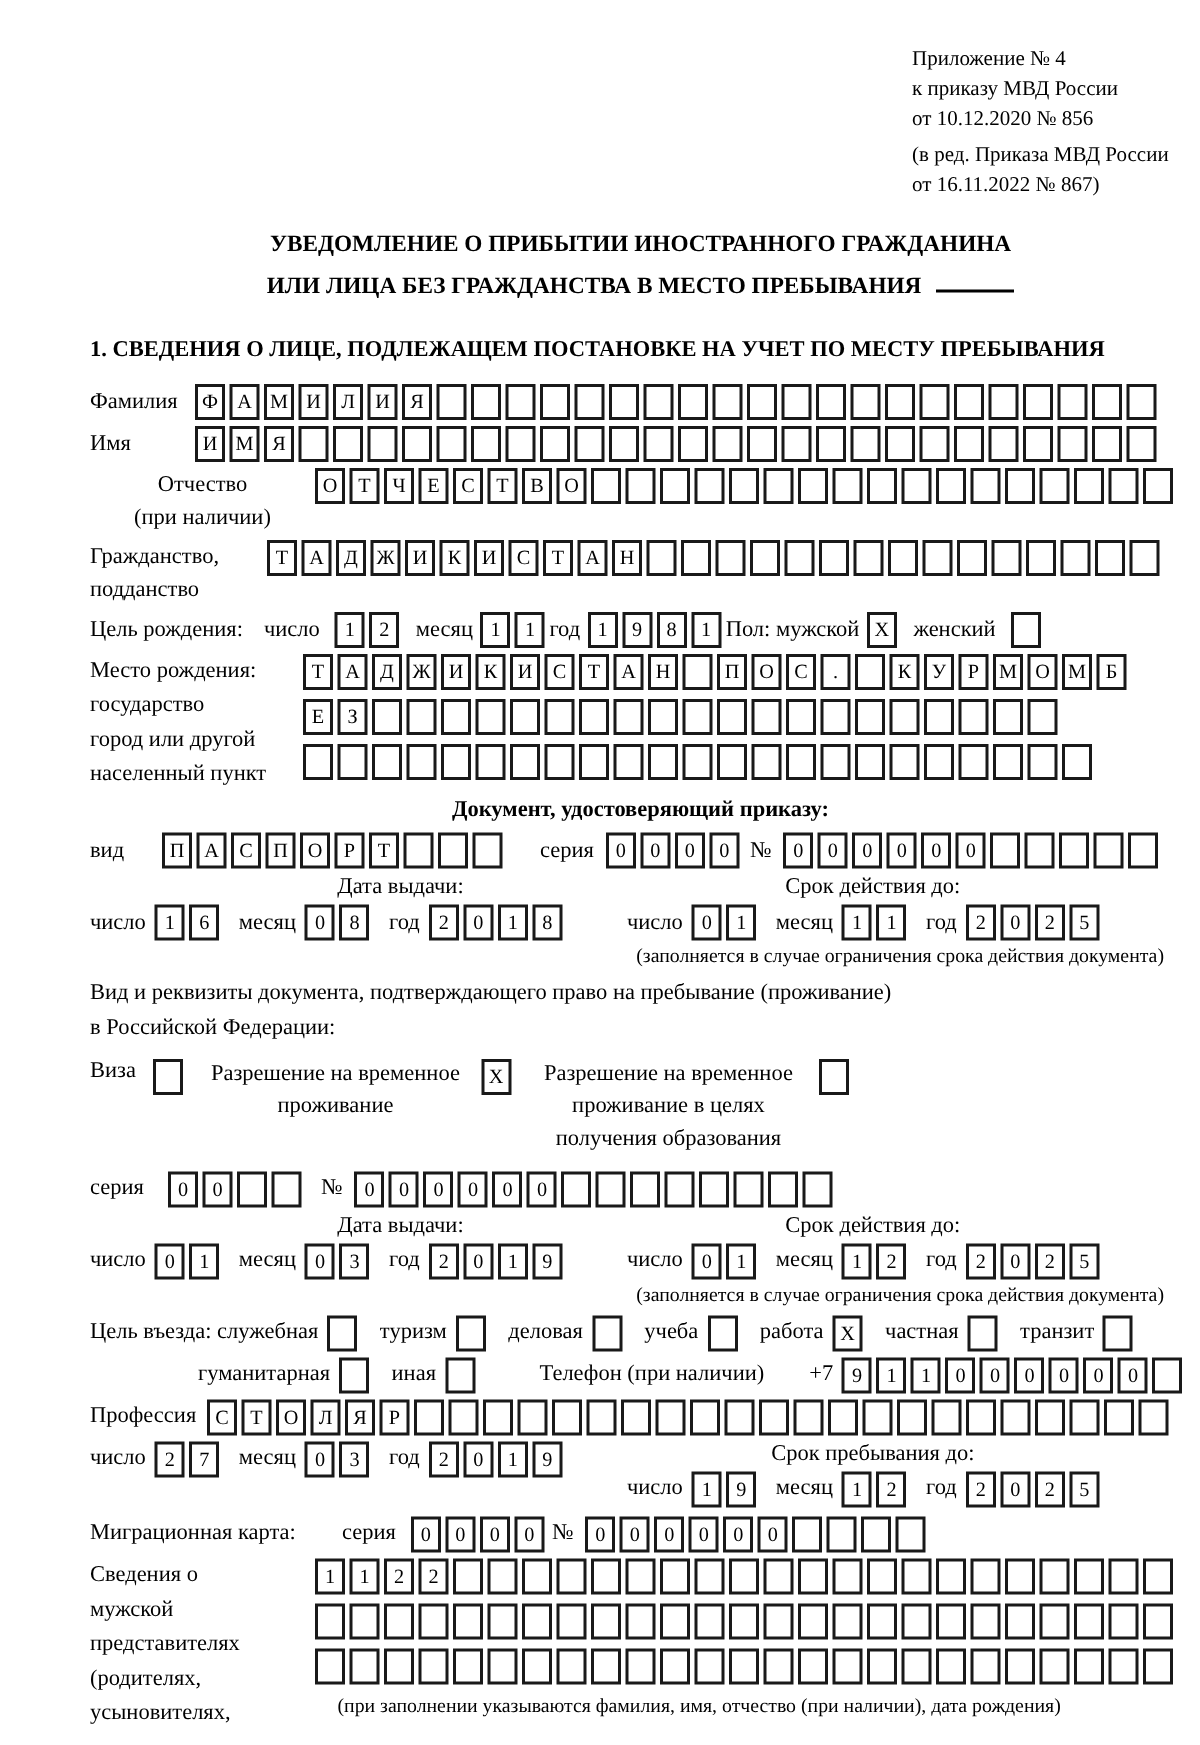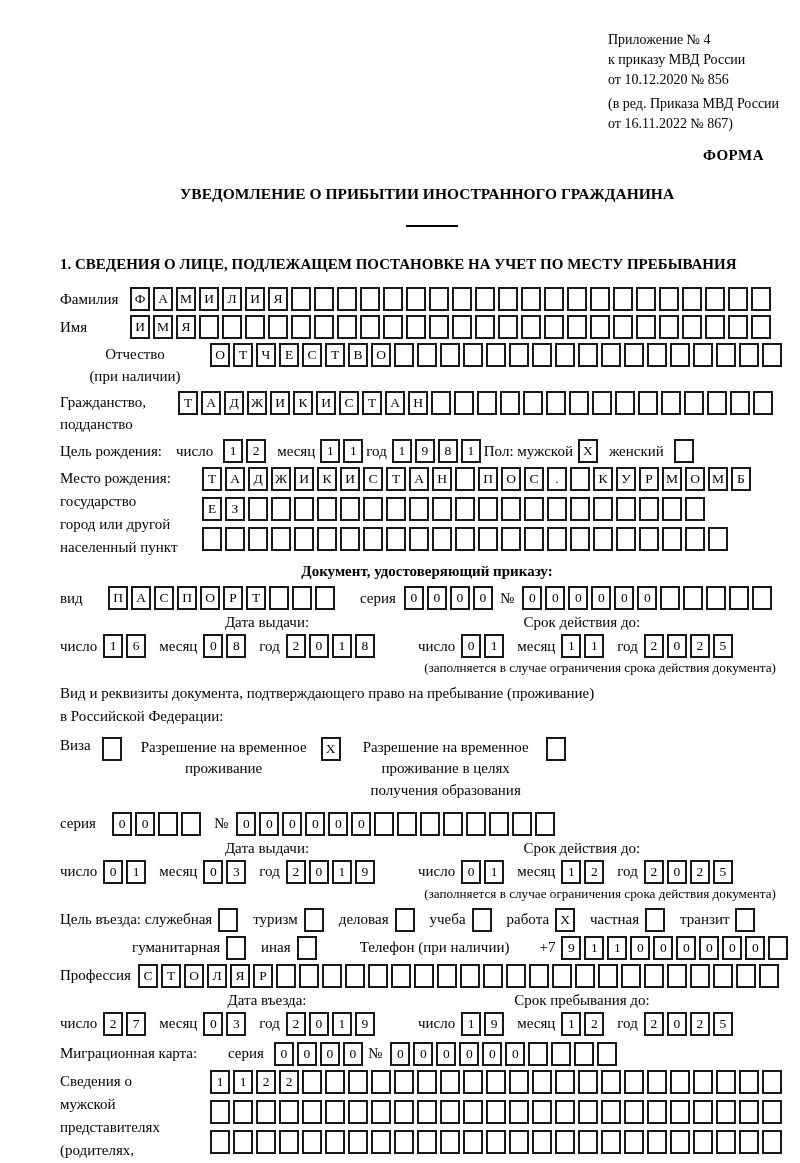--- a/index.html
+++ b/index.html
@@ -65,26 +65,25 @@
 
   <div class="annex">
     <div>Приложение № 4</div>
     <div>к приказу МВД России</div>
     <div>от 10.12.2020 № 856</div>
     <div class="gap"></div>
     <div>(в ред. Приказа МВД России</div>
     <div>от 16.11.2022 № 867)</div>
   </div>
 
-  <div class="forma">ФОРМА</div>
 
   <div class="title">
     <div>УВЕДОМЛЕНИЕ О ПРИБЫТИИ ИНОСТРАННОГО ГРАЖДАНИНА</div>
     <div>
-      <span class="blankline"></span>
+      <span>ИЛИ ЛИЦА БЕЗ ГРАЖДАНСТВА В МЕСТО ПРЕБЫВАНИЯ</span><span class="blankline"></span>
     </div>
   </div>
 
   <div class="sect">1. СВЕДЕНИЯ О ЛИЦЕ, ПОДЛЕЖАЩЕМ ПОСТАНОВКЕ НА УЧЕТ ПО МЕСТУ ПРЕБЫВАНИЯ</div>
 
   <div class="frow">
     <span class="lb w70">Фамилия</span>
     <span class="cells">
         <span class="cell">Ф</span>
         <span class="cell">А</span>
@@ -608,21 +607,20 @@
         <span class="cell"></span>
         <span class="cell"></span>
         <span class="cell"></span>
         <span class="cell"></span>
         <span class="cell"></span>
       </span>
   </div>
 
   <div class="dpair">
     <div class="dg dg1">
-      <div class="dhead">Дата въезда:</div>
       <div class="drow">
         <span class="lb">число</span>
         <span class="cells">
             <span class="cell">2</span>
             <span class="cell">7</span>
           </span>
         <span class="lb">месяц</span>
         <span class="cells">
             <span class="cell">0</span>
             <span class="cell">3</span>

